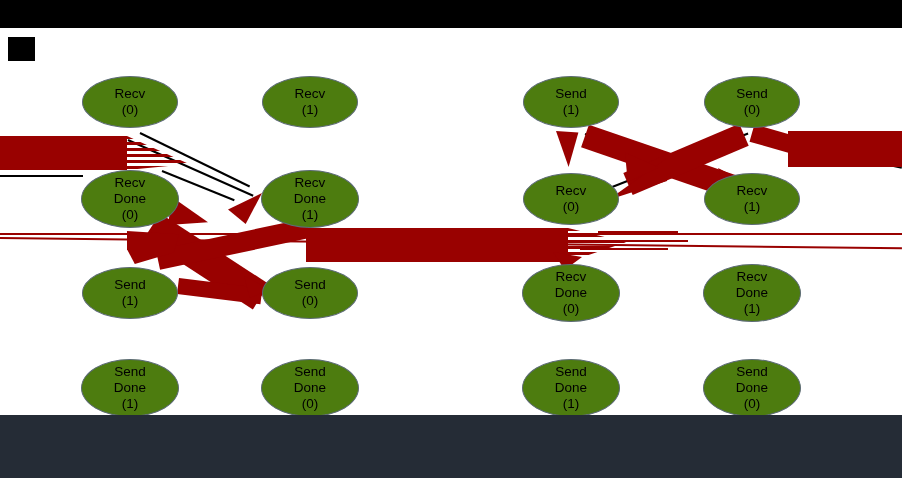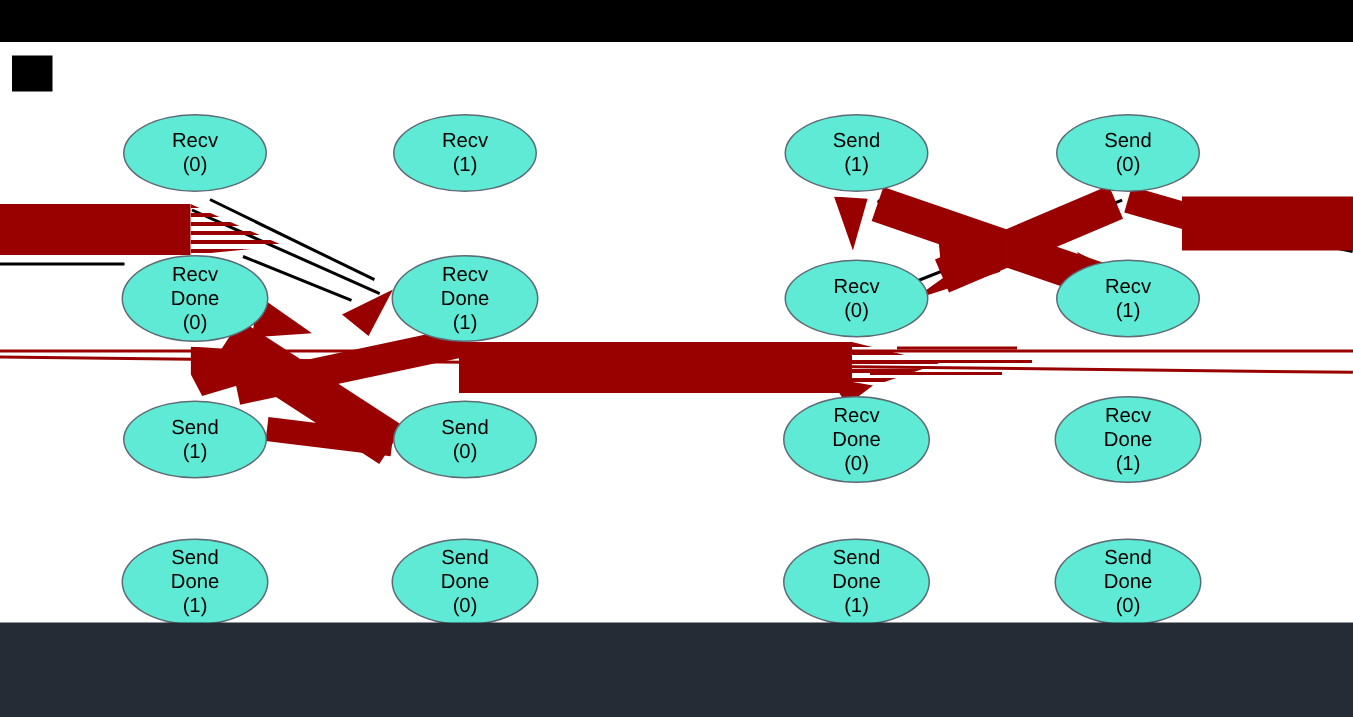--- a/index.html
+++ b/index.html
@@ -12,21 +12,21 @@
   .top-square{position:absolute;left:8px;top:37px;width:27px;height:24px;background:#000;z-index:20;}
   .bottom-bar{position:absolute;left:0;top:415px;width:902px;height:63px;background:#252c36;z-index:30;}
   
   .ln{position:absolute;height:2px;background:#000;transform-origin:0 50%;z-index:4;}
   .ln.red{background:#990100;z-index:5;}
   
   .rs{position:absolute;background:#990100;transform-origin:0 50%;z-index:6;}
   .rs.striped{background:repeating-linear-gradient(to bottom,#990100 0 3px,rgba(153,1,0,0) 3px 6px);}
   
   .node{
-    position:absolute;border-radius:50%;background:#5eead4;border:1px solid #5d6b76;
+    position:absolute;border-radius:50%;background:#4d7c0f;border:1px solid #5d6b76;
     display:flex;flex-direction:column;align-items:center;justify-content:center;
     text-align:center;font-size:13.5px;line-height:16.5px;z-index:10;box-sizing:border-box;
   }
   .node span{display:block;white-space:nowrap;}
 </style>
 </head>
 <body>
 
 <div class="stage">
 

